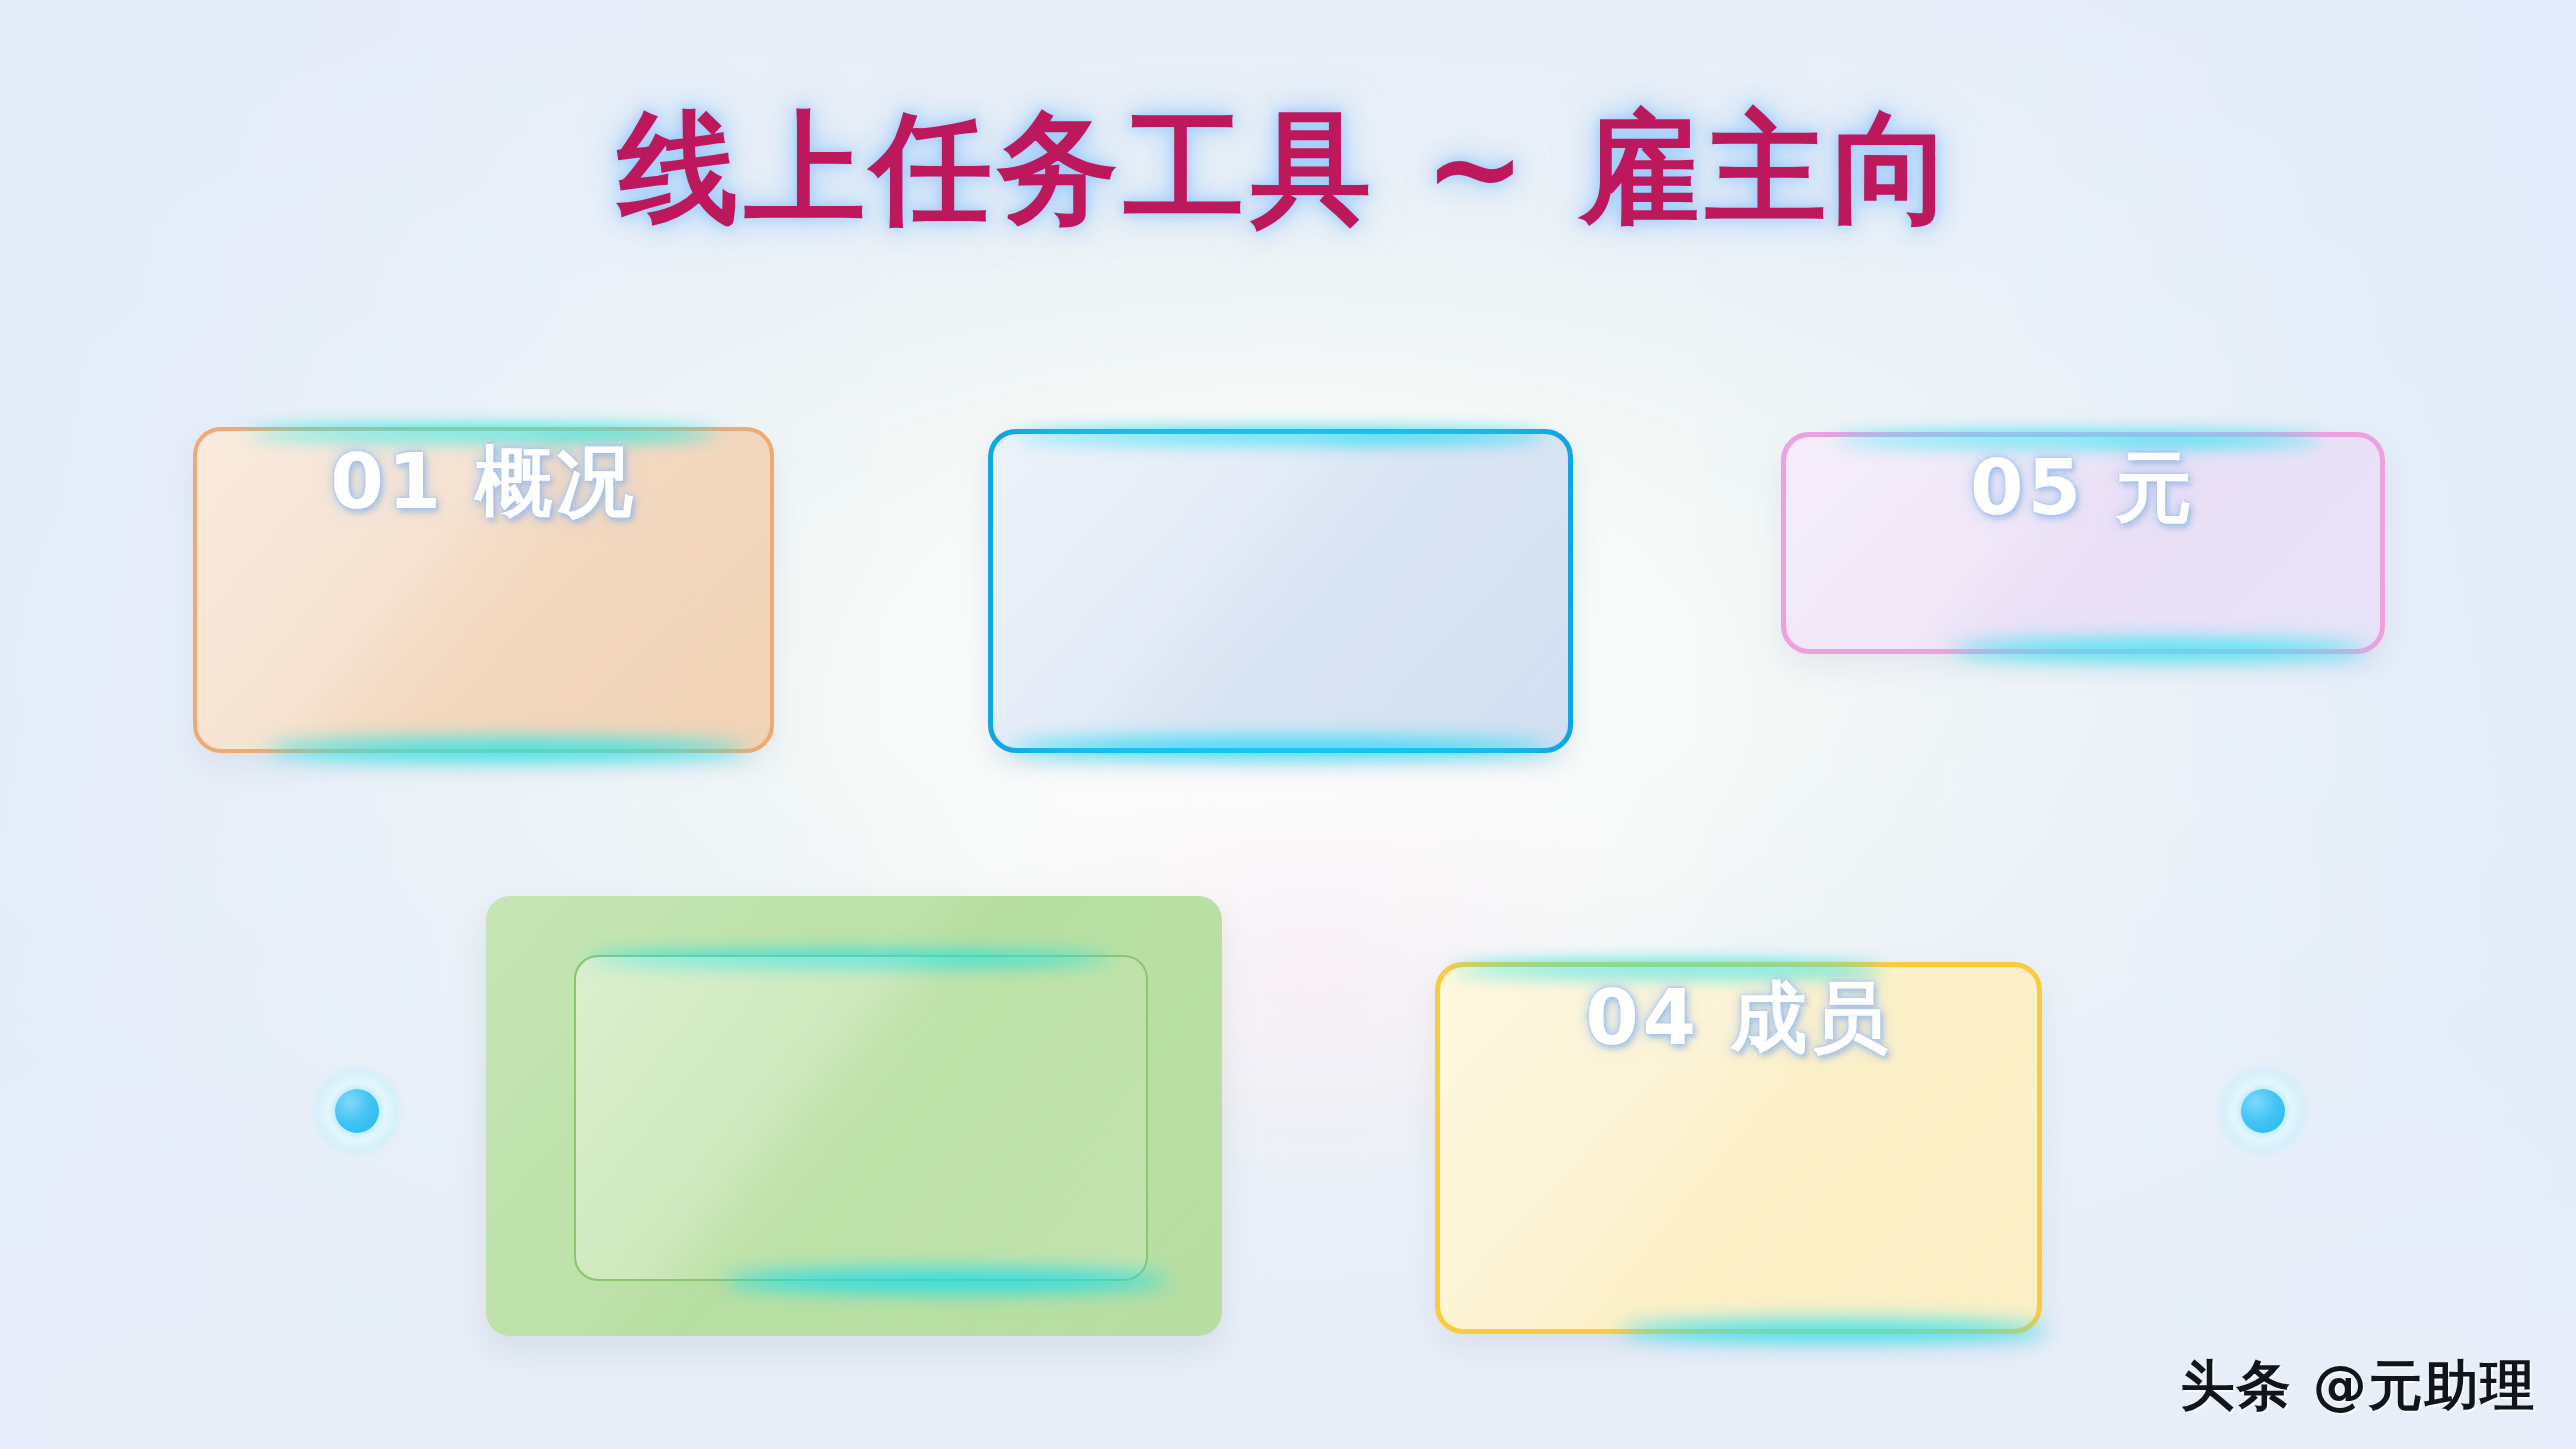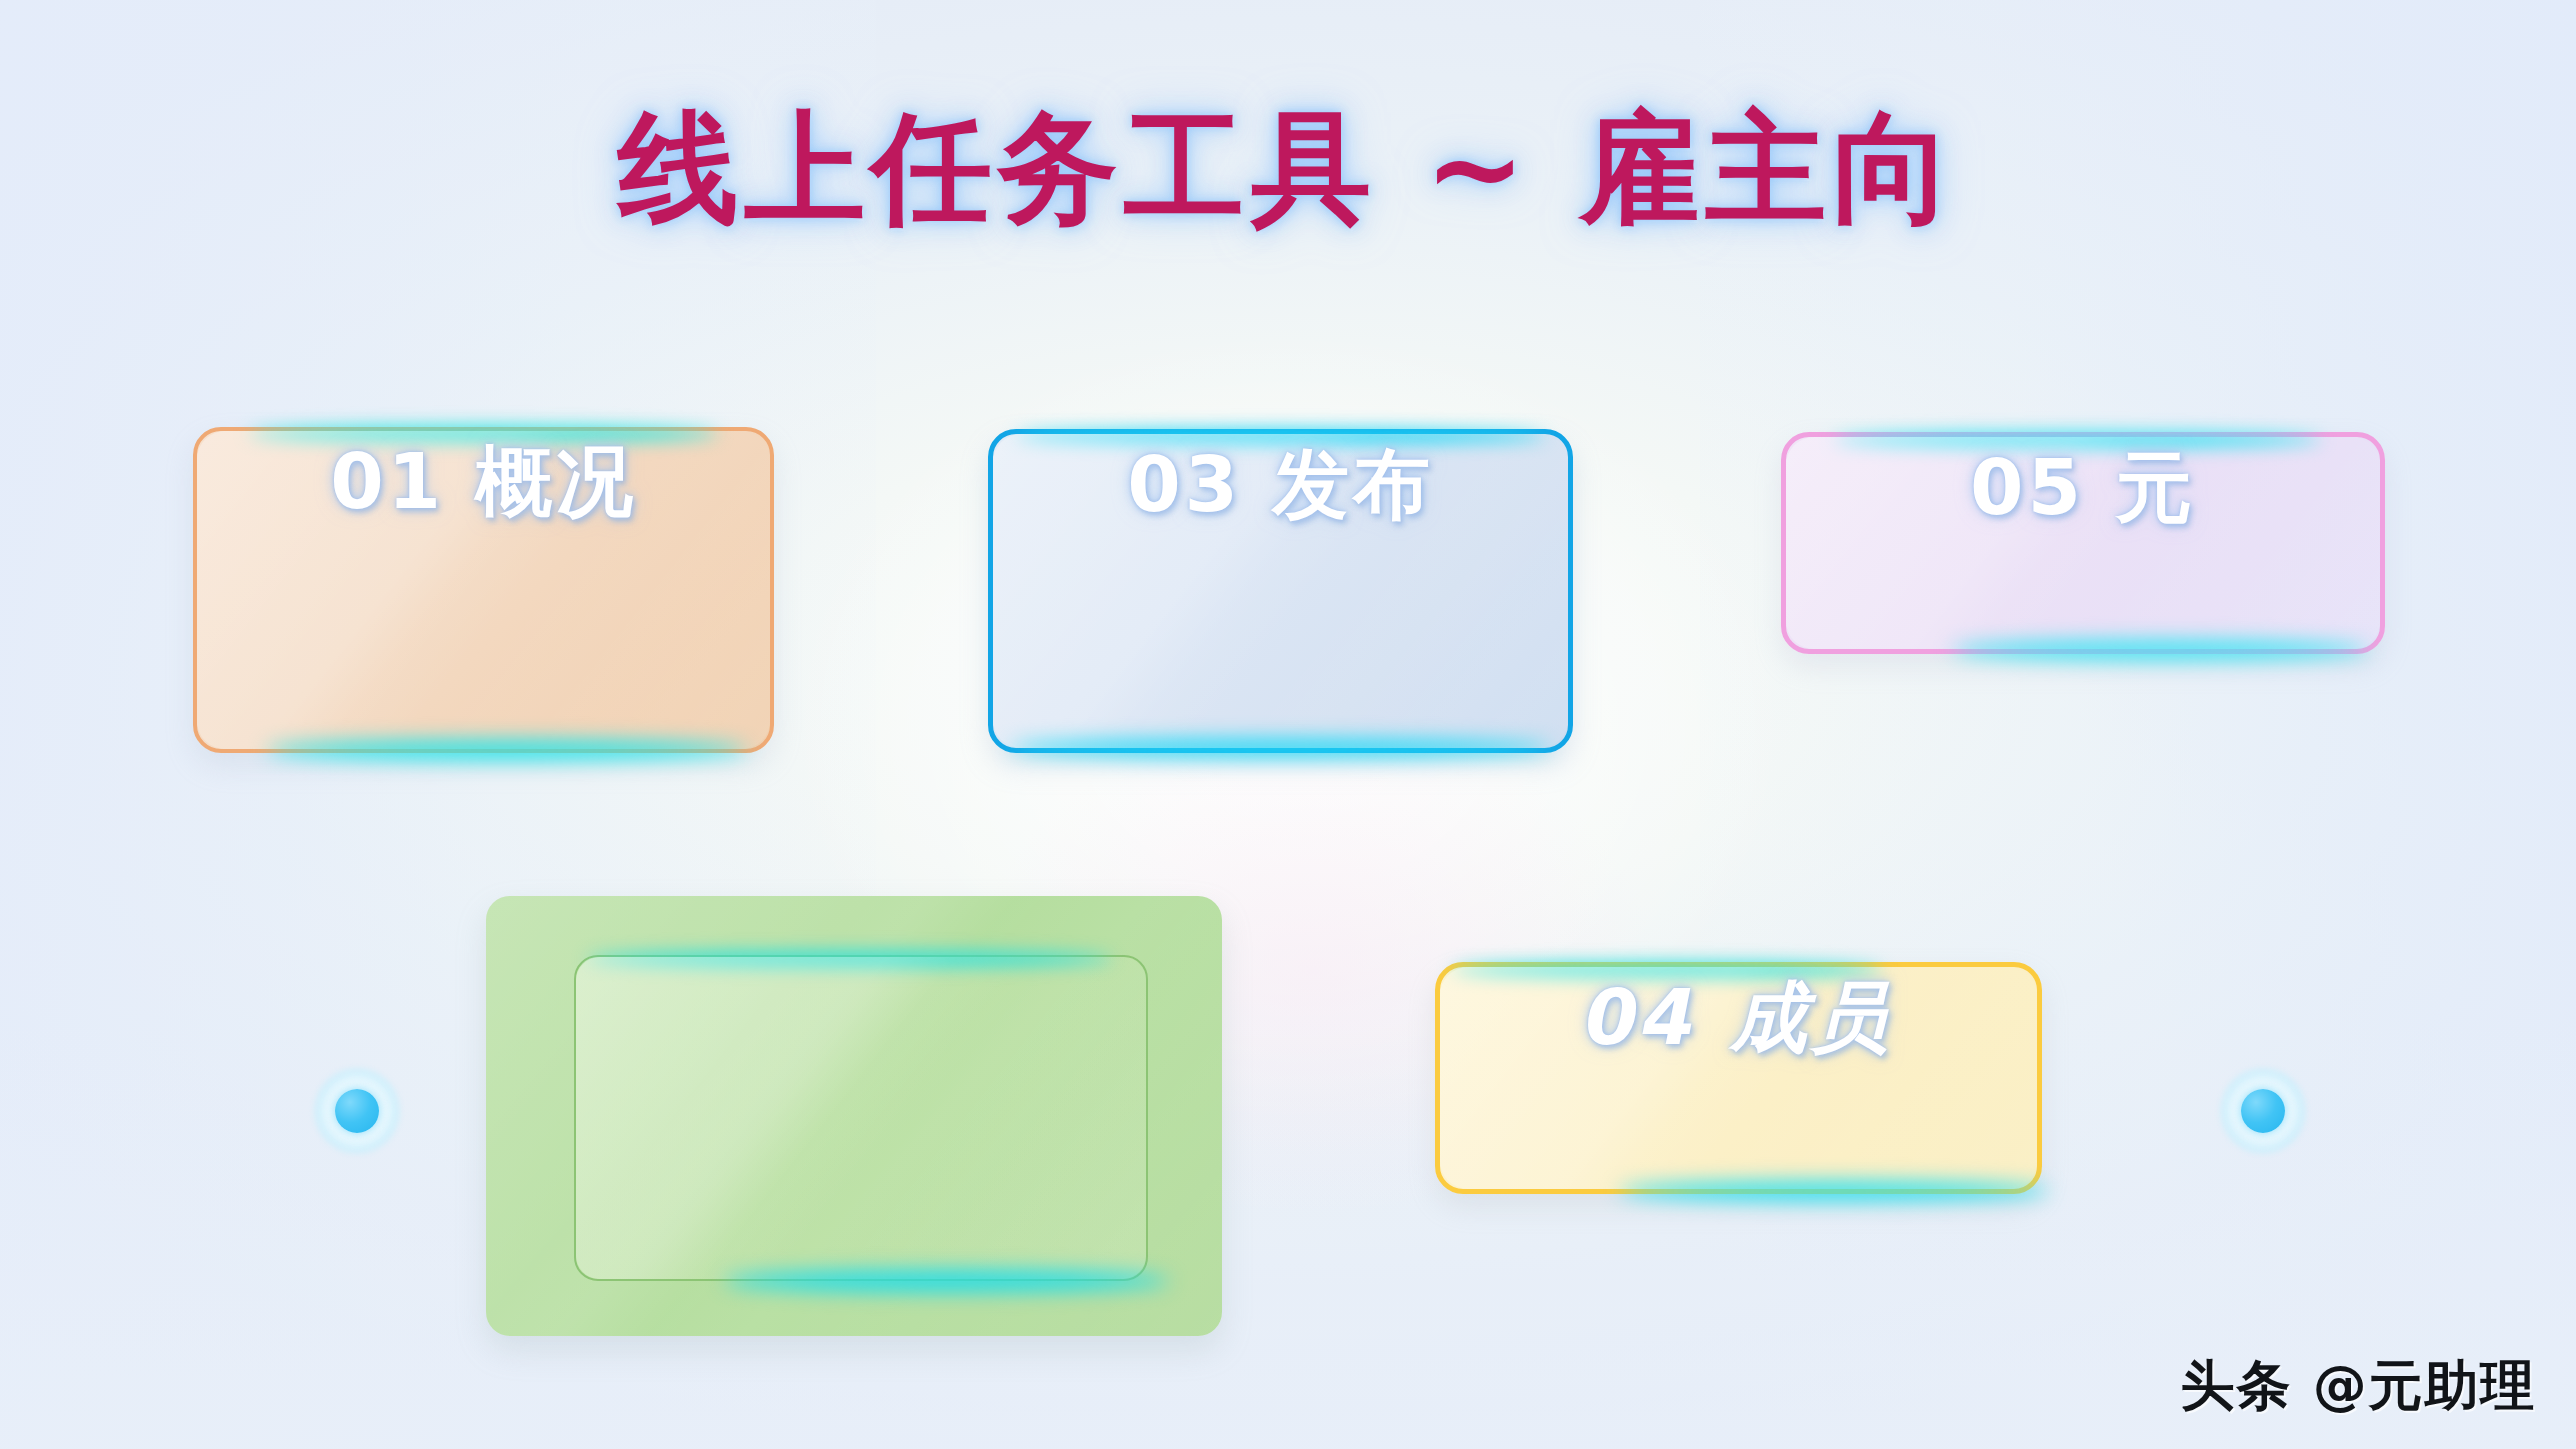--- a/index.html
+++ b/index.html
@@ -153,25 +153,24 @@
     background:linear-gradient(133deg, rgba(205,233,183,.55) 0%, rgba(200,230,177,.40) 45%,
                rgba(196,228,172,.30) 72%, rgba(192,226,168,.40) 100%);
     border:2.8px solid #8cc474;
     border-radius:24px;
   }
   #card-02 .edge-glow-top{ background:#2fe0d8; left:2%; right:6%; top:-6.4px; height:16.6px; }
   #card-02 .edge-glow-bottom{ background:#23dde6; left:26%; right:-4%; bottom:-13px; height:22px; }
 
   
   #card-04{
-    left:1435px; top:962px; width:607px; height:232px;
+    left:1435px; top:962px; width:607px; height:372px;
     background:linear-gradient(133deg,#fdf3cf 0%, #fcf1ca 40%, #fbefc4 72%, #faeebf 100%);
     border:5.5px solid #fbcb3f;
     box-shadow:0 13px 28px rgba(170,175,180,.20);
-    font-style:italic;
   }
   #card-04 .edge-glow-top{ background:#35e2dc; left:2%; right:26%; top:-5.5px; height:16.6px; }
   #card-04 .edge-glow-bottom{ background:#2ee0ee; left:30%; right:-2%; bottom:-12px; height:20px; }
 
   
   .deco-dot{
     position:absolute;
     width:59px; height:59px;
     border-radius:50%;
   }
@@ -219,21 +218,20 @@
 <div class="card" id="card-01">
   <div class="edge-glow-top"></div>
   <div class="inner-sheen"></div>
   <span class="card-label">01 概况</span>
   <div class="edge-glow-bottom"></div>
 </div>
 
 <div class="card" id="card-03">
   <div class="edge-glow-top"></div>
   <div class="inner-sheen"></div>
-  <span class="card-label">03 发布</span>
   <div class="edge-glow-bottom"></div>
 </div>
 
 <div class="card" id="card-05">
   <div class="edge-glow-top"></div>
   <div class="inner-sheen"></div>
   <span class="card-label">05 元</span>
   <div class="edge-glow-bottom"></div>
 </div>
 

